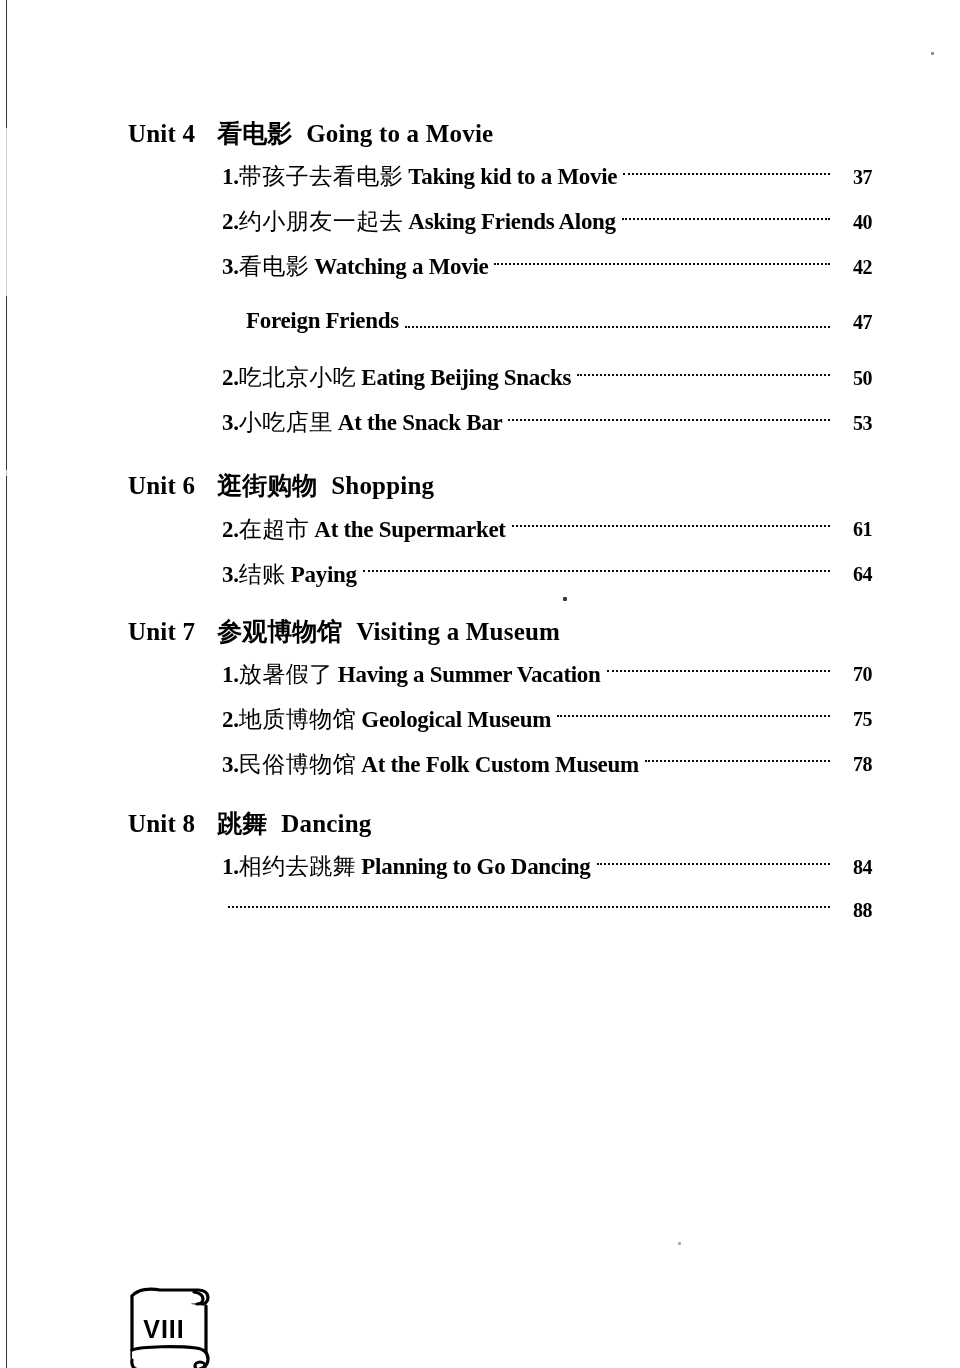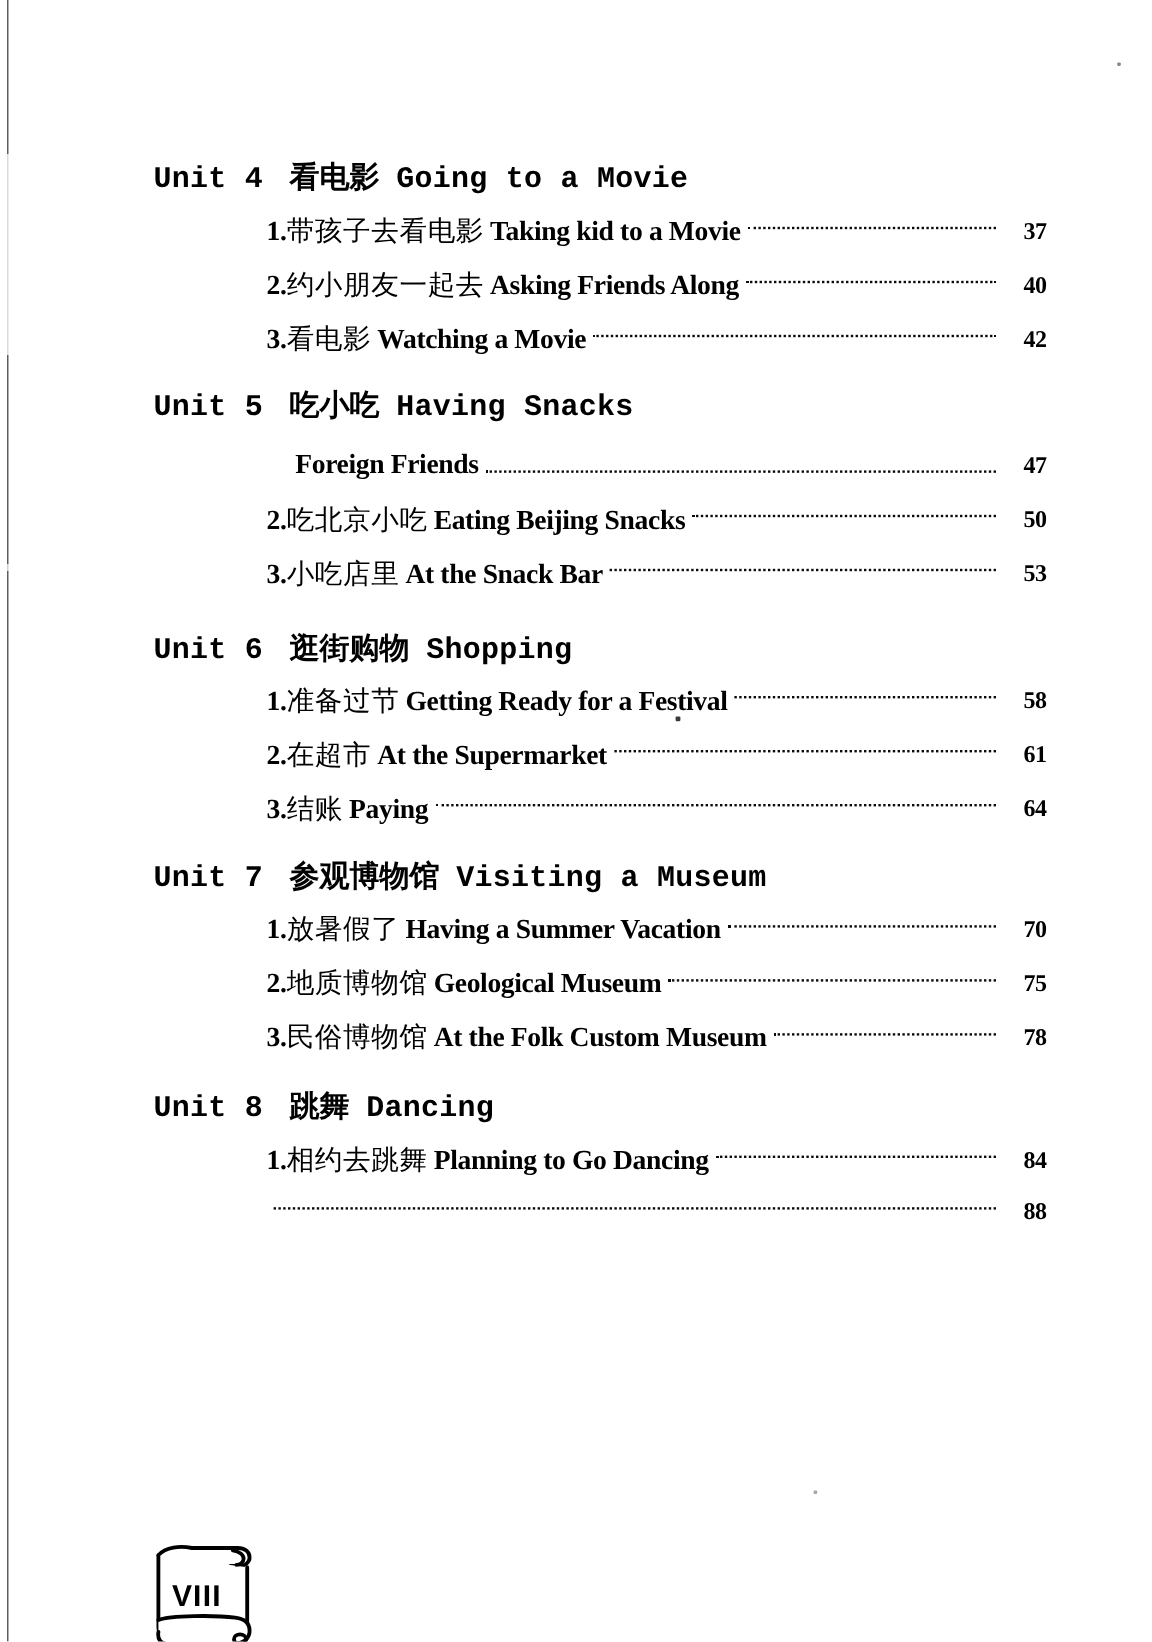--- a/index.html
+++ b/index.html
@@ -52,28 +52,28 @@
     top: 118px;
     width: 744px;
   }
 
   .unit-block {
     margin-bottom: 6px;
   }
 
   
   .unit-heading {
-    font-family: Liberation Mono, monospace;
+    font-family: Liberation Serif, serif;
     font-weight: 700;
     font-size: 25px;
     letter-spacing: .2px;
     white-space: nowrap;
     display: flex;
     align-items: baseline;
-    margin: 16px 0 4px 0;
+    margin: 0 0 4px 0;
     line-height: 1.25;
   }
   .unit-heading .unit-no {
     font-weight: 700;
     margin-right: 22px;
   }
   .unit-heading .unit-cn {
     font-weight: 700;
     margin-right: 14px;
     letter-spacing: 0px;
@@ -126,21 +126,21 @@
   }
 
   
   .entry.wrapped { display: block; margin-bottom: 0; }
   .entry.wrapped .entry-label { display: block; }
   .entry-cont {
     display: flex;
     align-items: flex-end;
     margin-left: 24px;
     margin-top: 18px;
-    margin-bottom: 22px;
+    margin-bottom: 32px;
     font-size: 23px;
     white-space: nowrap;
   }
   .entry-cont .cont-text {
     font-weight: 700;
     letter-spacing: -.3px;
   }
 
   
   .folio {
@@ -188,25 +188,20 @@
             <span class="entry-page">40</span>
           </div>
           <div class="entry">
             <span class="entry-label"><span class="num">3.</span><span class="cn">看电影</span><span class="en">Watching a Movie</span></span>
             <span class="entry-leader"></span>
             <span class="entry-page">42</span>
           </div>
         </div>
       </div>
       <div class="unit-block u5">
-        <div class="unit-heading">
-          <span class="unit-no">Unit 5</span>
-          <span class="unit-cn">吃小吃</span>
-          <span class="unit-en">Having Snacks</span>
-        </div>
         <div class="entries">
           <div class="entry-cont">
             <span class="cont-text">Foreign Friends</span>
             <span class="entry-leader"></span>
             <span class="entry-page">47</span>
           </div>
           <div class="entry">
             <span class="entry-label"><span class="num">2.</span><span class="cn">吃北京小吃</span><span class="en">Eating Beijing Snacks</span></span>
             <span class="entry-leader"></span>
             <span class="entry-page">50</span>
@@ -218,25 +213,20 @@
           </div>
         </div>
       </div>
       <div class="unit-block u6">
         <div class="unit-heading">
           <span class="unit-no">Unit 6</span>
           <span class="unit-cn">逛街购物</span>
           <span class="unit-en">Shopping</span>
         </div>
         <div class="entries">
-          <div class="entry">
-            <span class="entry-label"><span class="num">1.</span><span class="cn">准备过节</span><span class="en">Getting Ready for a Festival</span></span>
-            <span class="entry-leader"></span>
-            <span class="entry-page">58</span>
-          </div>
           <div class="entry">
             <span class="entry-label"><span class="num">2.</span><span class="cn">在超市</span><span class="en">At the Supermarket</span></span>
             <span class="entry-leader"></span>
             <span class="entry-page">61</span>
           </div>
           <div class="entry">
             <span class="entry-label"><span class="num">3.</span><span class="cn">结账</span><span class="en">Paying</span></span>
             <span class="entry-leader"></span>
             <span class="entry-page">64</span>
           </div>

